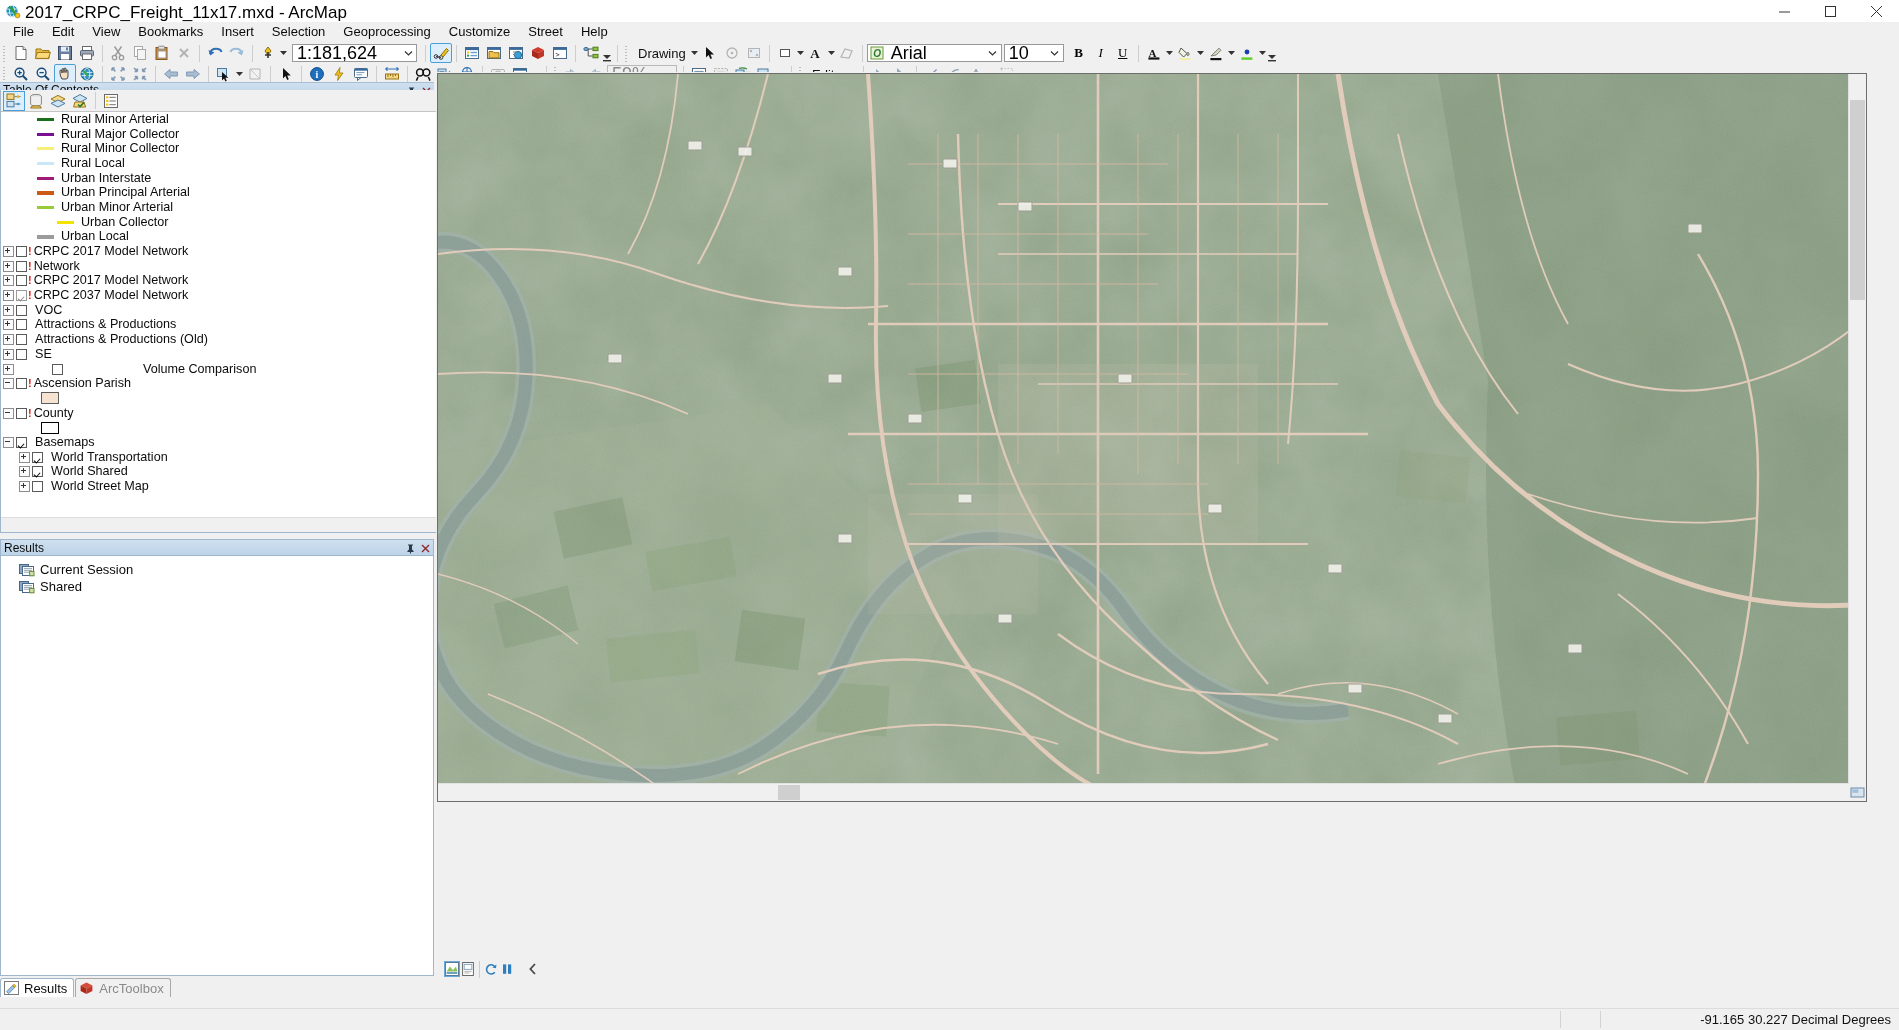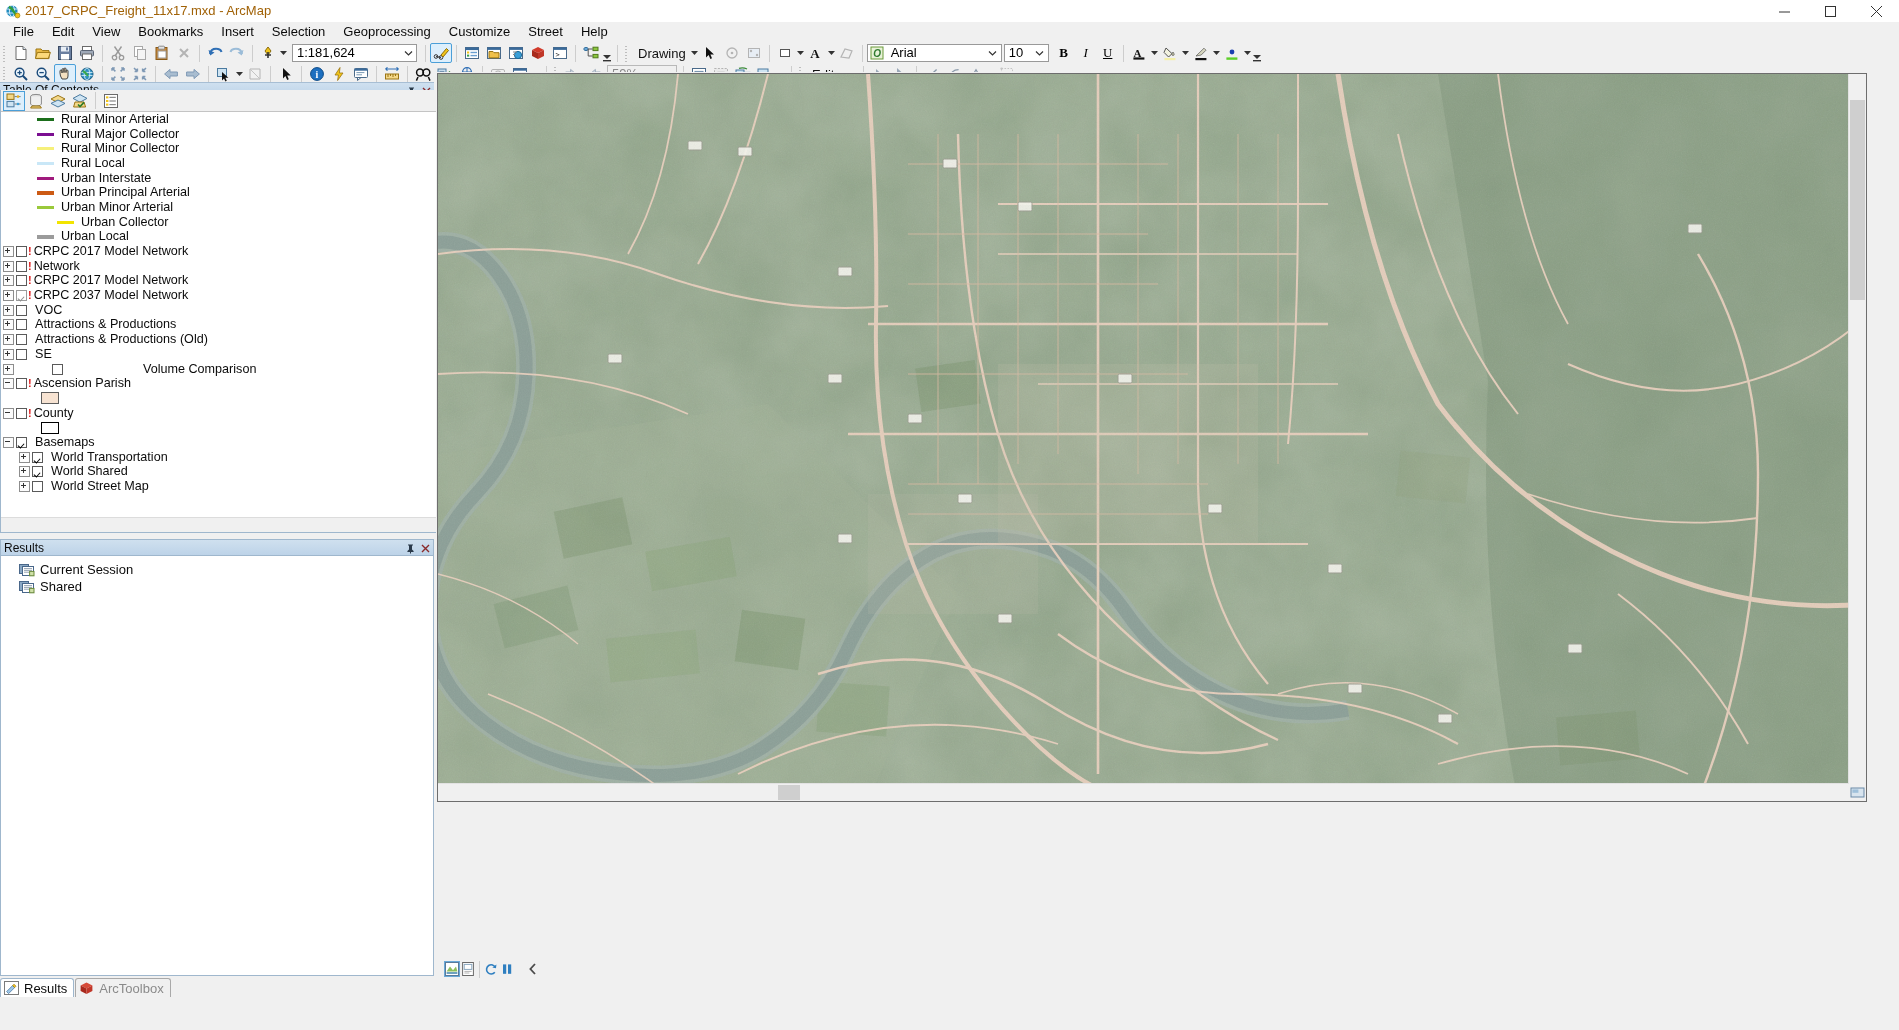--- a/index.html
+++ b/index.html
@@ -8,21 +8,21 @@
     font-family:"Liberation Sans", sans-serif;
     font-size:13px;color:#000;background:#f0f0f0;
     -webkit-font-smoothing:antialiased;
   }
   .app{position:relative;width:1899px;height:1030px;background:#f0f0f0;}
 
   
   .titlebar{position:absolute;left:0;top:0;width:1899px;height:22px;background:#ffffff;
             border-bottom:1px solid #e8e8e8;}
   .titlebar .tbicon{position:absolute;left:5px;top:3px;width:16px;height:16px;}
-  .titlebar .ttl{position:absolute;left:25px;top:3px;font-size:13px;color:#a16207;white-space:nowrap;}
+  .titlebar .ttl{position:absolute;left:25px;top:3px;font-size:17px;color:#000000;white-space:nowrap;}
   .wbtns{position:absolute;right:0;top:0;height:22px;display:flex;}
   .wbtn{width:46px;height:22px;display:flex;align-items:center;justify-content:center;}
   .wbtn svg{display:block;}
 
   
   .menubar{position:absolute;left:0;top:22px;width:1899px;height:20px;background:#f0f0f0;
            display:flex;align-items:center;padding-left:4px;box-sizing:border-box;}
   .menuitem{padding:2px 9px;font-size:13px;color:#0a0a0a;line-height:16px;white-space:nowrap;cursor:default;}
 
   
@@ -36,26 +36,26 @@
         background-size:2px 3px;background-position:2px 2px;background-repeat:repeat-y;opacity:.85;}
   .sep{width:1px;height:17px;background:#cdcdcd;margin:0 4px;flex:none;}
   .tbtn{width:22px;height:20px;display:flex;align-items:center;justify-content:center;flex:none;
         border:1px solid transparent;border-radius:2px;box-sizing:border-box;}
   .tbtn.sel{background:#ddeffc;border-color:#4b9fd8;}
   .tbtn svg{display:block;}
   .tlabel{font-size:13px;padding:0 4px 0 6px;white-space:nowrap;color:#111;}
   .caret{width:9px;height:18px;display:flex;align-items:center;justify-content:center;flex:none;}
   .combo{height:18px;border:1px solid #999;background:#fff;display:flex;align-items:center;
          box-sizing:border-box;flex:none;}
-  .combo .val{flex:1;padding:0 4px;font-size:13px;line-height:16px;white-space:nowrap;overflow:hidden;}
+  .combo .val{flex:1;padding:0 4px;font-size:18px;line-height:16px;white-space:nowrap;overflow:hidden;}
   .combo .arw{width:16px;height:16px;display:flex;align-items:center;justify-content:center;flex:none;}
   .combo.dis{background:#f0f0f0;color:#888;border-color:#b9b9b9;}
   .combo.dis .val{color:#8a8a8a;}
   .fontbox{width:135px;}
-  .sizebox{width:45px;}
+  .sizebox{width:60px;}
   .scalebox{width:125px;}
   .zoombox{width:70px;}
   .fonticon{width:15px;height:15px;margin:0 2px 0 2px;flex:none;}
   .ovf{width:11px;height:18px;display:flex;align-items:flex-end;justify-content:center;flex:none;}
 
   
   .leftdock{position:absolute;left:0;top:90px;width:434px;height:912px;}
 
   .panelhdr{height:16px;background:linear-gradient(to bottom,#cfe0ef,#bdd3e8);
             border-top:1px solid #a7bed4;border-bottom:1px solid #9fb7cd;
@@ -1228,14 +1228,19 @@
           </svg>
       </div>
       <div class="mbtn" style="margin-left:10px;">
         <svg width="12" height="14">
             <path d="M8 2 L3.4 7 L8 12" stroke="#4a4a4a" stroke-width="1.8" fill="none"></path>
           </svg>
       </div>
     </div>
   </div>
 
+  <div class="statusbar">
+    <div class="spanel" style="left:1560px;width:40px;"></div>
+    <div class="spanel" style="left:1600px;width:60px;"></div>
+    <span class="stxt">-91.165  30.227 Decimal Degrees</span>
+  </div>
 
 </div>
 
 </body></html>

